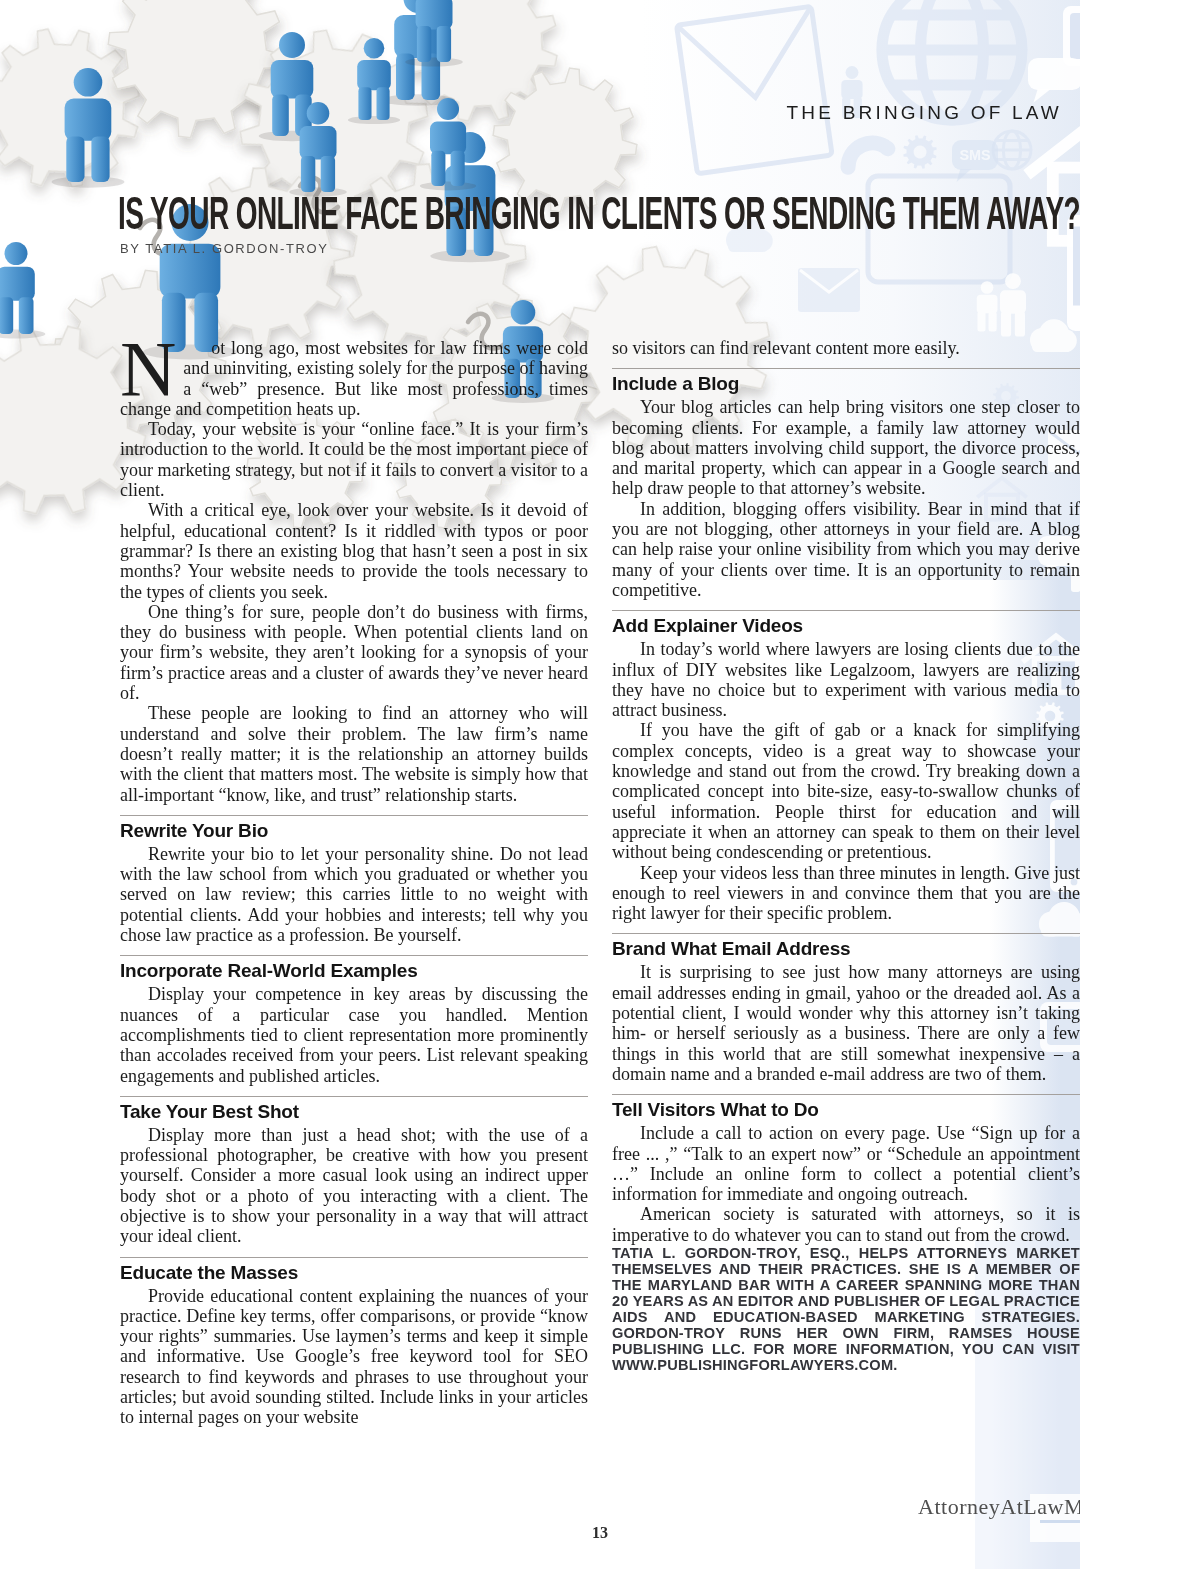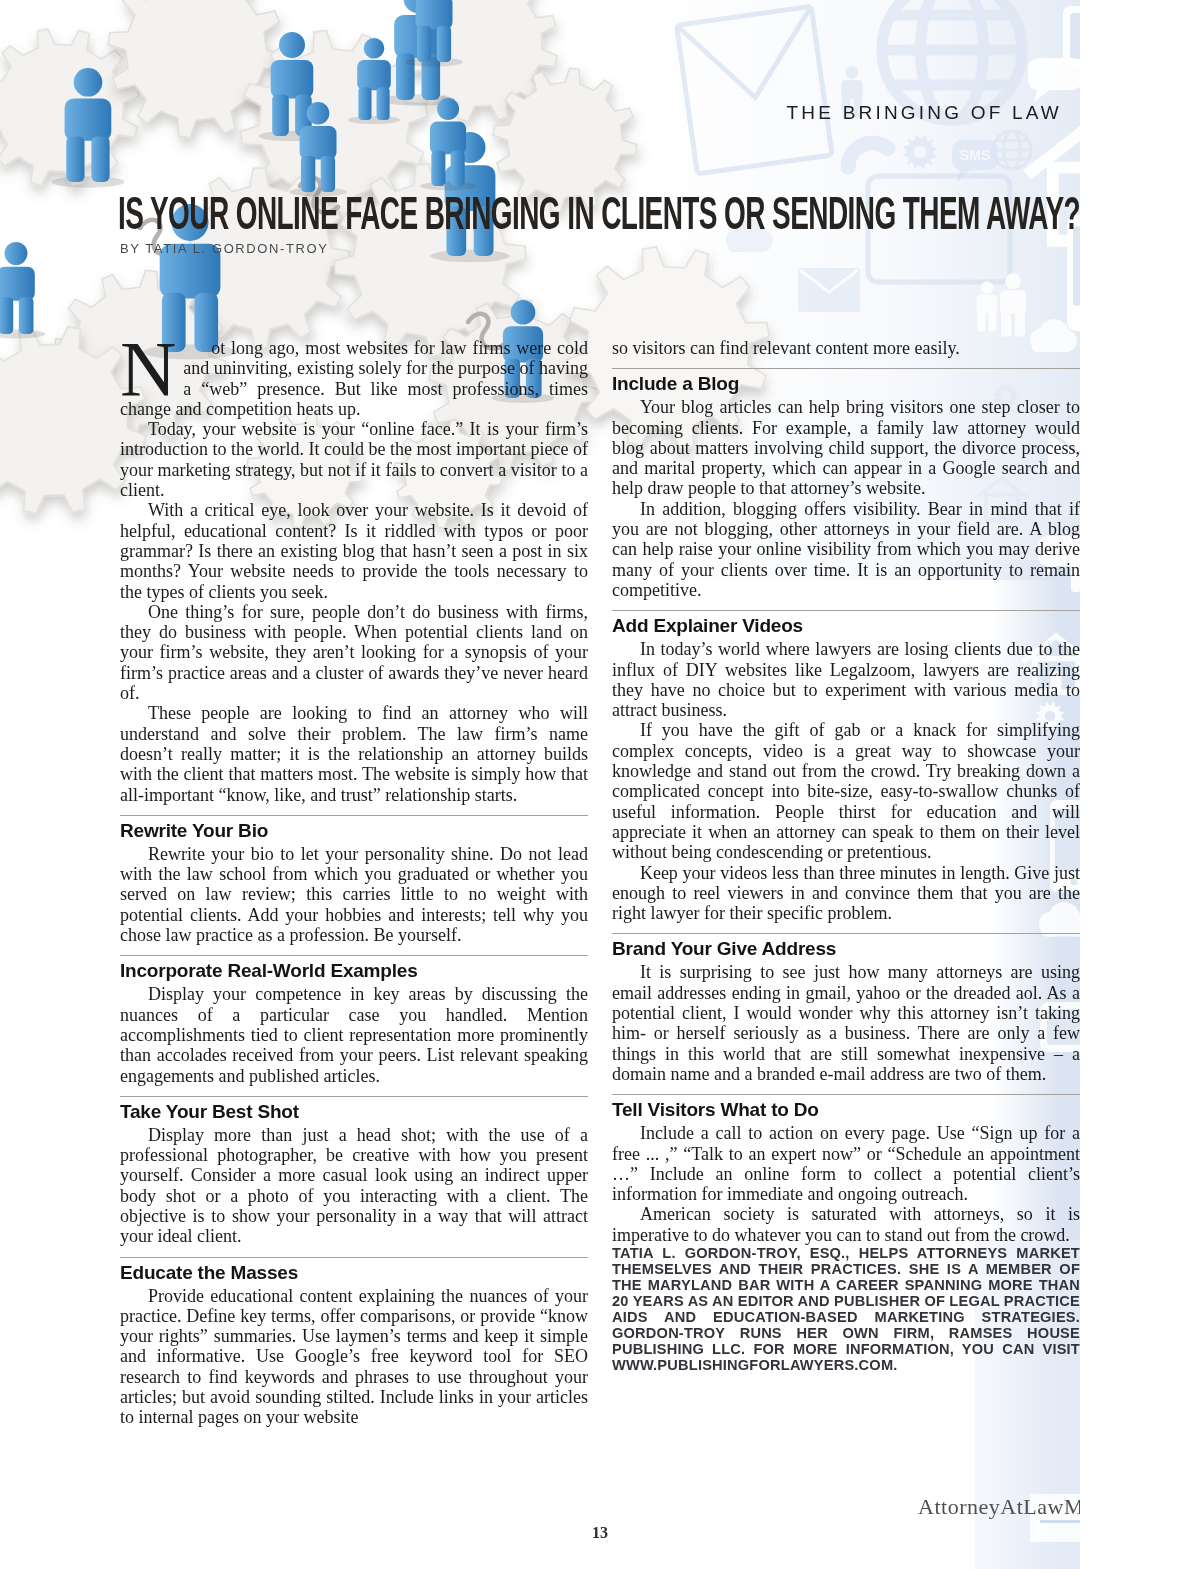--- a/index.html
+++ b/index.html
@@ -423,21 +423,21 @@
       <p>Your blog articles can help bring visitors one step closer to becoming clients. For example, a family law attorney would blog about matters involving child support, the divorce process, and marital property, which can appear in a Google search and help draw people to that attorney’s website.</p>
       <p>In addition, blogging offers visibility. Bear in mind that if you are not blogging, other attorneys in your field are. A blog can help raise your online visibility from which you may derive many of your clients over time. It is an opportunity to remain competitive.</p>
     </div>
     <div class="sect">
       <h3>Add Explainer Videos</h3>
       <p>In today’s world where lawyers are losing clients due to the influx of DIY websites like Legalzoom, lawyers are realizing they have no choice but to experiment with various media to attract business.</p>
       <p>If you have the gift of gab or a knack for simplifying complex concepts, video is a great way to showcase your knowledge and stand out from the crowd. Try breaking down a complicated concept into bite-size, easy-to-swallow chunks of useful information. People thirst for education and will appreciate it when an attorney can speak to them on their level without being condescending or pretentious.</p>
       <p>Keep your videos less than three minutes in length. Give just enough to reel viewers in and convince them that you are the right lawyer for their specific problem.</p>
     </div>
     <div class="sect">
-      <h3>Brand Your Give Address</h3>
+      <h3>Brand What Email Address</h3>
       <p>It is surprising to see just how many attorneys are using email addresses ending in gmail, yahoo or the dreaded aol. As a potential client, I would wonder why this attorney isn’t taking him- or herself seriously as a business. There are only a few things in this world that are still somewhat inexpensive – a domain name and a branded e-mail address are two of them.</p>
     </div>
     <div class="sect">
       <h3>Tell Visitors What to Do</h3>
       <p>Include a call to action on every page. Use “Sign up for a free ... ,” “Talk to an expert now” or “Schedule an appointment …” Include an online form to collect a potential client’s information for immediate and ongoing outreach.</p>
       <p>American society is saturated with attorneys, so it is imperative to do whatever you can to stand out from the crowd.</p>
     </div>
 
     <p class="bio noind">TATIA L. GORDON-TROY, ESQ., HELPS ATTORNEYS MARKET THEMSELVES AND THEIR PRACTICES. SHE IS A MEMBER OF THE MARYLAND BAR WITH A CAREER SPANNING MORE THAN 20 YEARS AS AN EDITOR AND PUBLISHER OF LEGAL PRACTICE AIDS AND EDUCATION-BASED MARKETING STRATEGIES. GORDON-TROY RUNS HER OWN FIRM, RAMSES HOUSE PUBLISHING LLC. FOR MORE INFORMATION, YOU CAN VISIT WWW.PUBLISHINGFORLAWYERS.COM.</p>
   </div>

